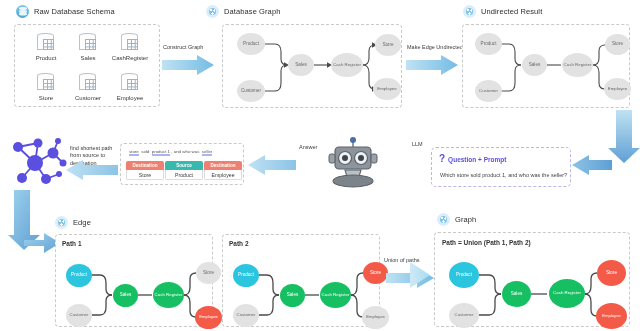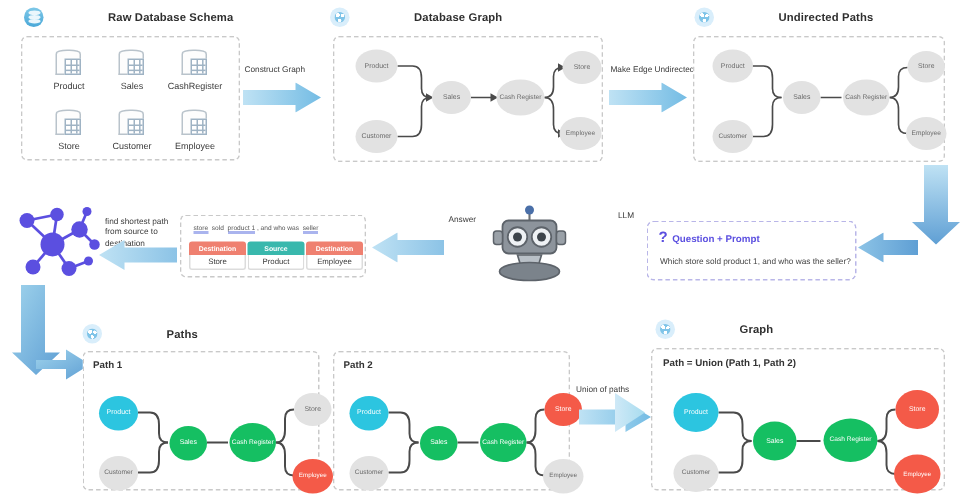--- a/index.html
+++ b/index.html
@@ -1,21 +1,21 @@
 <!DOCTYPE html>
 <html><head>
 <meta charset="utf-8">
 <style>
   html,body{margin:0;padding:0;background:#ffffff;}
   body{width:640px;height:331px;position:relative;overflow:hidden;
        font-family:"Liberation Sans","DejaVu Sans",sans-serif;color:#3d3d3d;}
   .abs{position:absolute;}
   
   .sec-head{display:flex;align-items:center;gap:5px;}
-  .sec-title{font-size:7.5px;font-weight:bold;color:#2f2f2f;letter-spacing:.1px;white-space:nowrap;margin-left:38px;}
+  .sec-title{font-size:7.5px;font-weight:normal;color:#2f2f2f;letter-spacing:.1px;white-space:nowrap;}
   .hicon{width:13px;height:13px;border-radius:50%;display:block;flex:none;}
   .hicon.db{background:linear-gradient(180deg,#7ec8e8 0%,#4aa8d8 100%);position:relative;}
   .hicon.db:before{content:"";position:absolute;left:2.5px;top:2px;width:8px;height:2.6px;border-radius:50%;
      background:#eaf6fc;box-shadow:0 3px 0 #eaf6fc,0 5.6px 0 #eaf6fc;}
   .hicon.net{background:#d9eefb;position:relative;}
   .hicon.net:before{content:"";position:absolute;left:3px;top:3px;width:7px;height:7px;border-radius:50%;
      background:radial-gradient(circle at 30% 30%,#ffffff 0 1.3px,transparent 1.4px),
                 radial-gradient(circle at 75% 35%,#ffffff 0 1.1px,transparent 1.2px),
                 radial-gradient(circle at 50% 80%,#ffffff 0 1.1px,transparent 1.2px),
                 #7fc4e8;}
@@ -134,21 +134,21 @@
     <defs>
         <linearGradient id="ga1" x1="0" y1="0" x2="1" y2="0">
       <stop offset="0" stop-color="#bfe2f4"></stop>
           <stop offset="1" stop-color="#74bce4"></stop>
         </linearGradient>
       </defs>
     <path d="M0 5 H35 V0 L52 10 L35 20 V15 H0 Z" fill="url(#ga1)"></path>
   </svg>
 </div>
 
-<div class="abs sec-head" style="left:220px;top:5px;">
+<div class="abs sec-head" style="left:206px;top:5px;">
   <span class="hicon net"></span>
   <span class="sec-title">Database Graph</span>
 </div>
 <div class="abs panel" style="left:222px;top:24px;width:180px;height:84px;">
   <svg class="abs" style="left:0;top:0;" width="180" height="84" viewBox="0 0 180 84">
     <g fill="none" stroke="#4a4a4a" stroke-width="1.1">
       <path d="M42 19 H52 Q58 19 58 27 V34 Q58 40 64 40"></path>
       <path d="M42 66 H52 Q58 66 58 58 V46 Q58 40 64 40"></path>
       <path d="M91 40 H107"></path>
       <path d="M140 40 Q146 40 146 33 V26 Q146 20 152 20"></path>
@@ -189,21 +189,21 @@
       <stop offset="0" stop-color="#bfe2f4"></stop>
           <stop offset="1" stop-color="#74bce4"></stop>
         </linearGradient>
       </defs>
     <path d="M0 5 H35 V0 L52 10 L35 20 V15 H0 Z" fill="url(#ga2)"></path>
   </svg>
 </div>
 
 <div class="abs sec-head" style="left:463px;top:5px;">
   <span class="hicon net"></span>
-  <span class="sec-title">Undirected Paths</span>
+  <span class="sec-title">Undirected Result</span>
 </div>
 <div class="abs panel" style="left:462px;top:24px;width:168px;height:84px;">
   <svg class="abs" style="left:0;top:0;" width="168" height="84" viewBox="0 0 168 84">
     <g fill="none" stroke="#4a4a4a" stroke-width="1.1">
       <path d="M38 19 H46 Q52 19 52 27 V34 Q52 40 58 40"></path>
       <path d="M38 66 H46 Q52 66 52 58 V46 Q52 40 58 40"></path>
       <path d="M84 40 H98"></path>
       <path d="M130 40 Q136 40 136 33 V26 Q136 20 142 20"></path>
       <path d="M130 40 Q136 40 136 48 V58 Q136 64 142 64"></path>
     </g>
@@ -360,21 +360,21 @@
         </linearGradient>
       </defs>
     <path d="M6 0 H22 V44 H6 V44 H22 V38 L22 38 Z" fill="none"></path>
     <path d="M4 0 H20 V45 H30 L14 60 L-2 45 H4 Z" fill="url(#ga7)" transform="translate(6,0)"></path>
     <path d="M20 50 H40 V43 L56 53 L40 63 V56 H20 Z" fill="url(#ga7)"></path>
   </svg>
 </div>
 
 <div class="abs sec-head" style="left:55px;top:216px;">
   <span class="hicon net"></span>
-  <span class="sec-title">Paths</span>
+  <span class="sec-title">Edge</span>
 </div>
 
 <div class="abs panel" style="left:55px;top:234px;width:158px;height:93px;">
   <div class="abs panel-label" style="left:6px;top:5px;">Path 1</div>
   <svg class="abs" style="left:0;top:0;" width="158" height="93" viewBox="0 0 158 93">
     <g fill="none" stroke="#4a4a4a" stroke-width="1.3">
       <path d="M36 40 H44 Q50 40 50 48 V54 Q50 60 56 60"></path>
       <path d="M36 80 H44 Q50 80 50 72 V66 Q50 60 56 60"></path>
       <path d="M82 60 H96"></path>
       <path d="M128 60 Q134 60 134 52 V44 Q134 38 140 38"></path>

